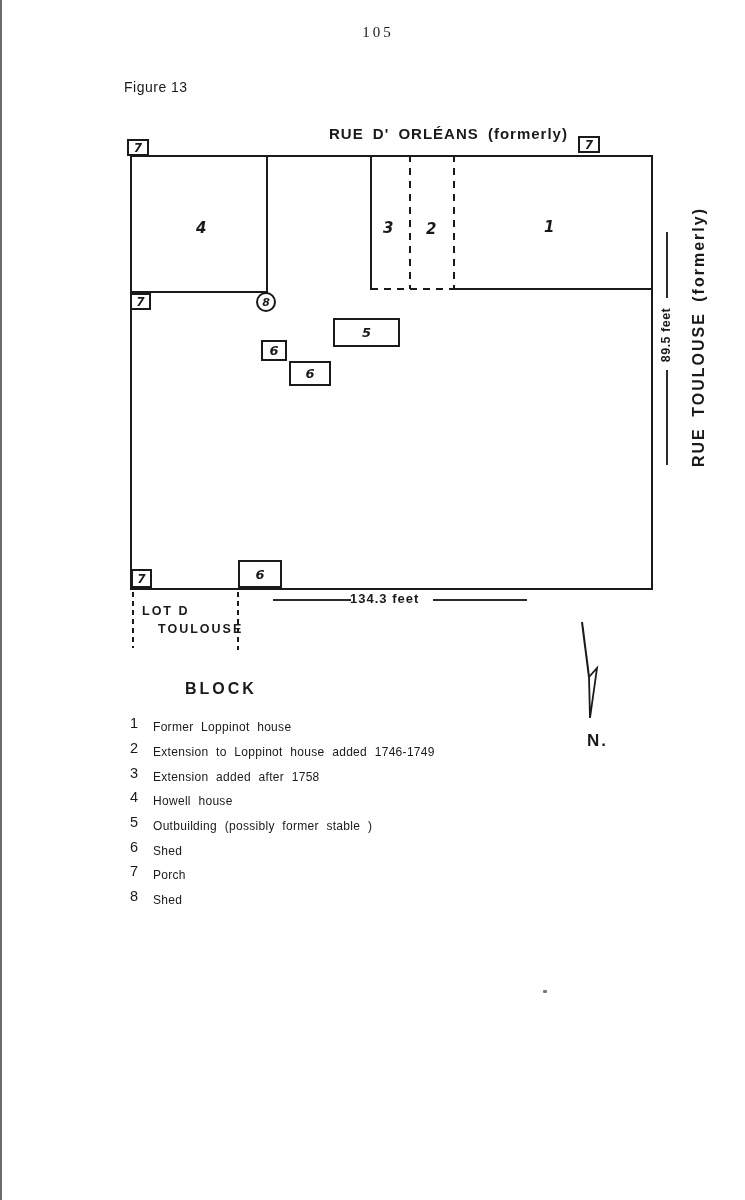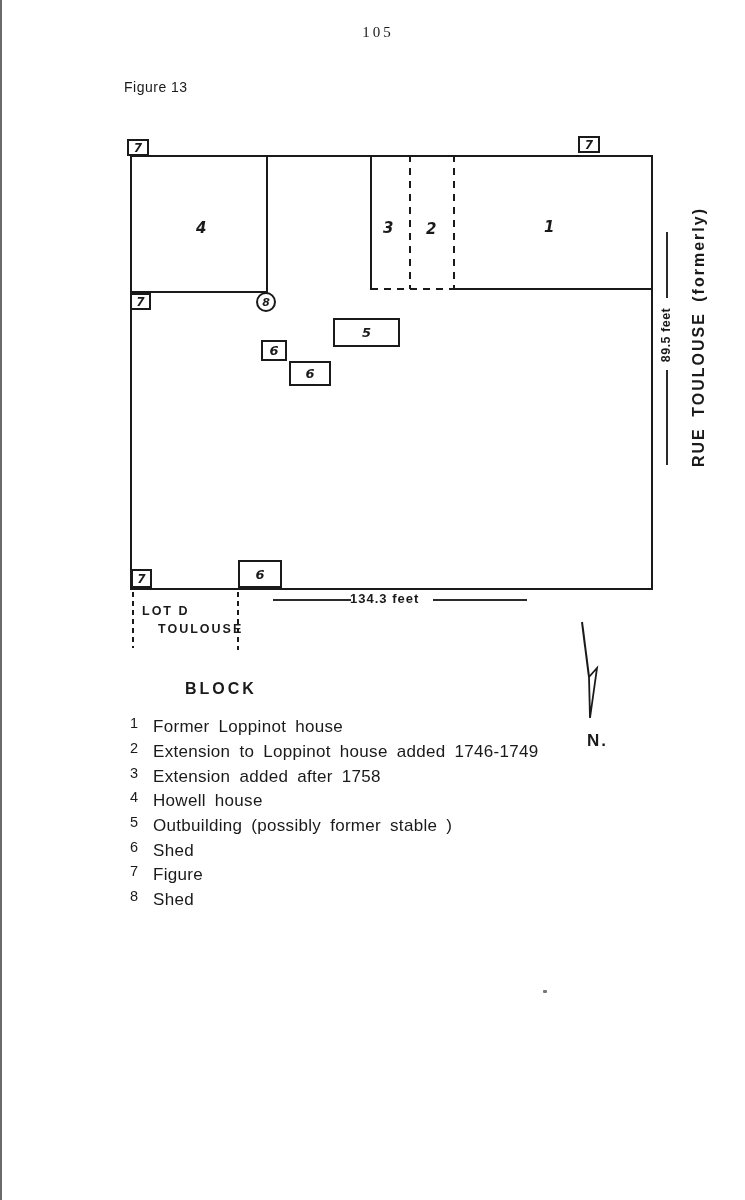--- a/index.html
+++ b/index.html
@@ -32,35 +32,36 @@
     transform:rotate(-90deg); font-size:16px; font-weight:bold; letter-spacing:2px; word-spacing:4px; }
   .dim-height-text{ left:627px; top:327px; width:80px; height:16px; text-align:center;
     transform:rotate(-90deg); font-size:12.5px; font-weight:bold; letter-spacing:0.5px; }
   .dim-width-text{ left:350px; top:591px; font-size:13px; font-weight:bold; letter-spacing:1px; }
   .lotd1{ left:142px; top:604px; font-size:12.5px; font-weight:bold; letter-spacing:2px; }
   .lotd2{ left:158px; top:622px; font-size:12.5px; font-weight:bold; letter-spacing:2px; }
   .legend-title{ left:185px; top:680px; font-size:16px; font-weight:bold; letter-spacing:3px; }
   .legend-items{ left:130px; top:711px; }
   .legend-item{ display:flex; height:24.7px; align-items:center; }
   .legend-num{ width:23px; font-size:14.5px; }
-  .legend-text{ font-size:17px; letter-spacing:0.3px; word-spacing:4px;margin-top:8px; }
+  .legend-text{ font-size:12px; letter-spacing:0.3px; word-spacing:4px;margin-top:8px; }
   .north-label{ left:587px; top:731px; font-size:17px; font-weight:bold; letter-spacing:2px; }
   .scan-edge{ left:0; top:0; width:2px; height:1200px; background:#3a3a3a; opacity:0.75; }
   .artifact-dot{ left:543px; top:990px; width:4px; height:3px; background:#777; border-radius:1px; }
 </style>
 </head>
 <body>
 
 <div class="page">
 
   <div class="abs scan-edge"></div>
 
   <div class="abs page-number">105</div>
   <div class="abs figure-label">Figure 13</div>
 
+  <div class="abs street-top">RUE D' ORLÉANS (formerly)</div>
 
   <div class="box" style="left:130px; top:155px; width:523px; height:435px;"></div>
 
   <div class="box" style="left:130px; top:155px; width:138px; height:138px;"></div>
   <div class="plan-num" style="left:196px; top:219px;">4</div>
 
   <div class="vline" style="left:370px; top:155px; height:135px;"></div>
   <div class="dash-v" style="left:409px; top:155px; height:134px;"></div>
   <div class="dash-v" style="left:453px; top:155px; height:134px;"></div>
   <div class="dash-h" style="left:371px; top:288px; width:84px;"></div>
@@ -136,21 +137,21 @@
     <div class="legend-item">
       <span class="legend-num">5</span>
       <span class="legend-text">Outbuilding (possibly former stable )</span>
     </div>
     <div class="legend-item">
       <span class="legend-num">6</span>
       <span class="legend-text">Shed</span>
     </div>
     <div class="legend-item">
       <span class="legend-num">7</span>
-      <span class="legend-text">Figure</span>
+      <span class="legend-text">Porch</span>
     </div>
     <div class="legend-item">
       <span class="legend-num">8</span>
       <span class="legend-text">Shed</span>
     </div>
   </div>
 
   <svg class="abs" style="left:570px; top:612px;" width="40" height="115" viewBox="0 0 40 115">
     <line x1="12" y1="10" x2="19" y2="65" stroke="#1a1a1a" stroke-width="2"></line>
     <polygon points="19,65 27,56 20,106" fill="#ffffff" stroke="#1a1a1a" stroke-width="1.8"></polygon>

